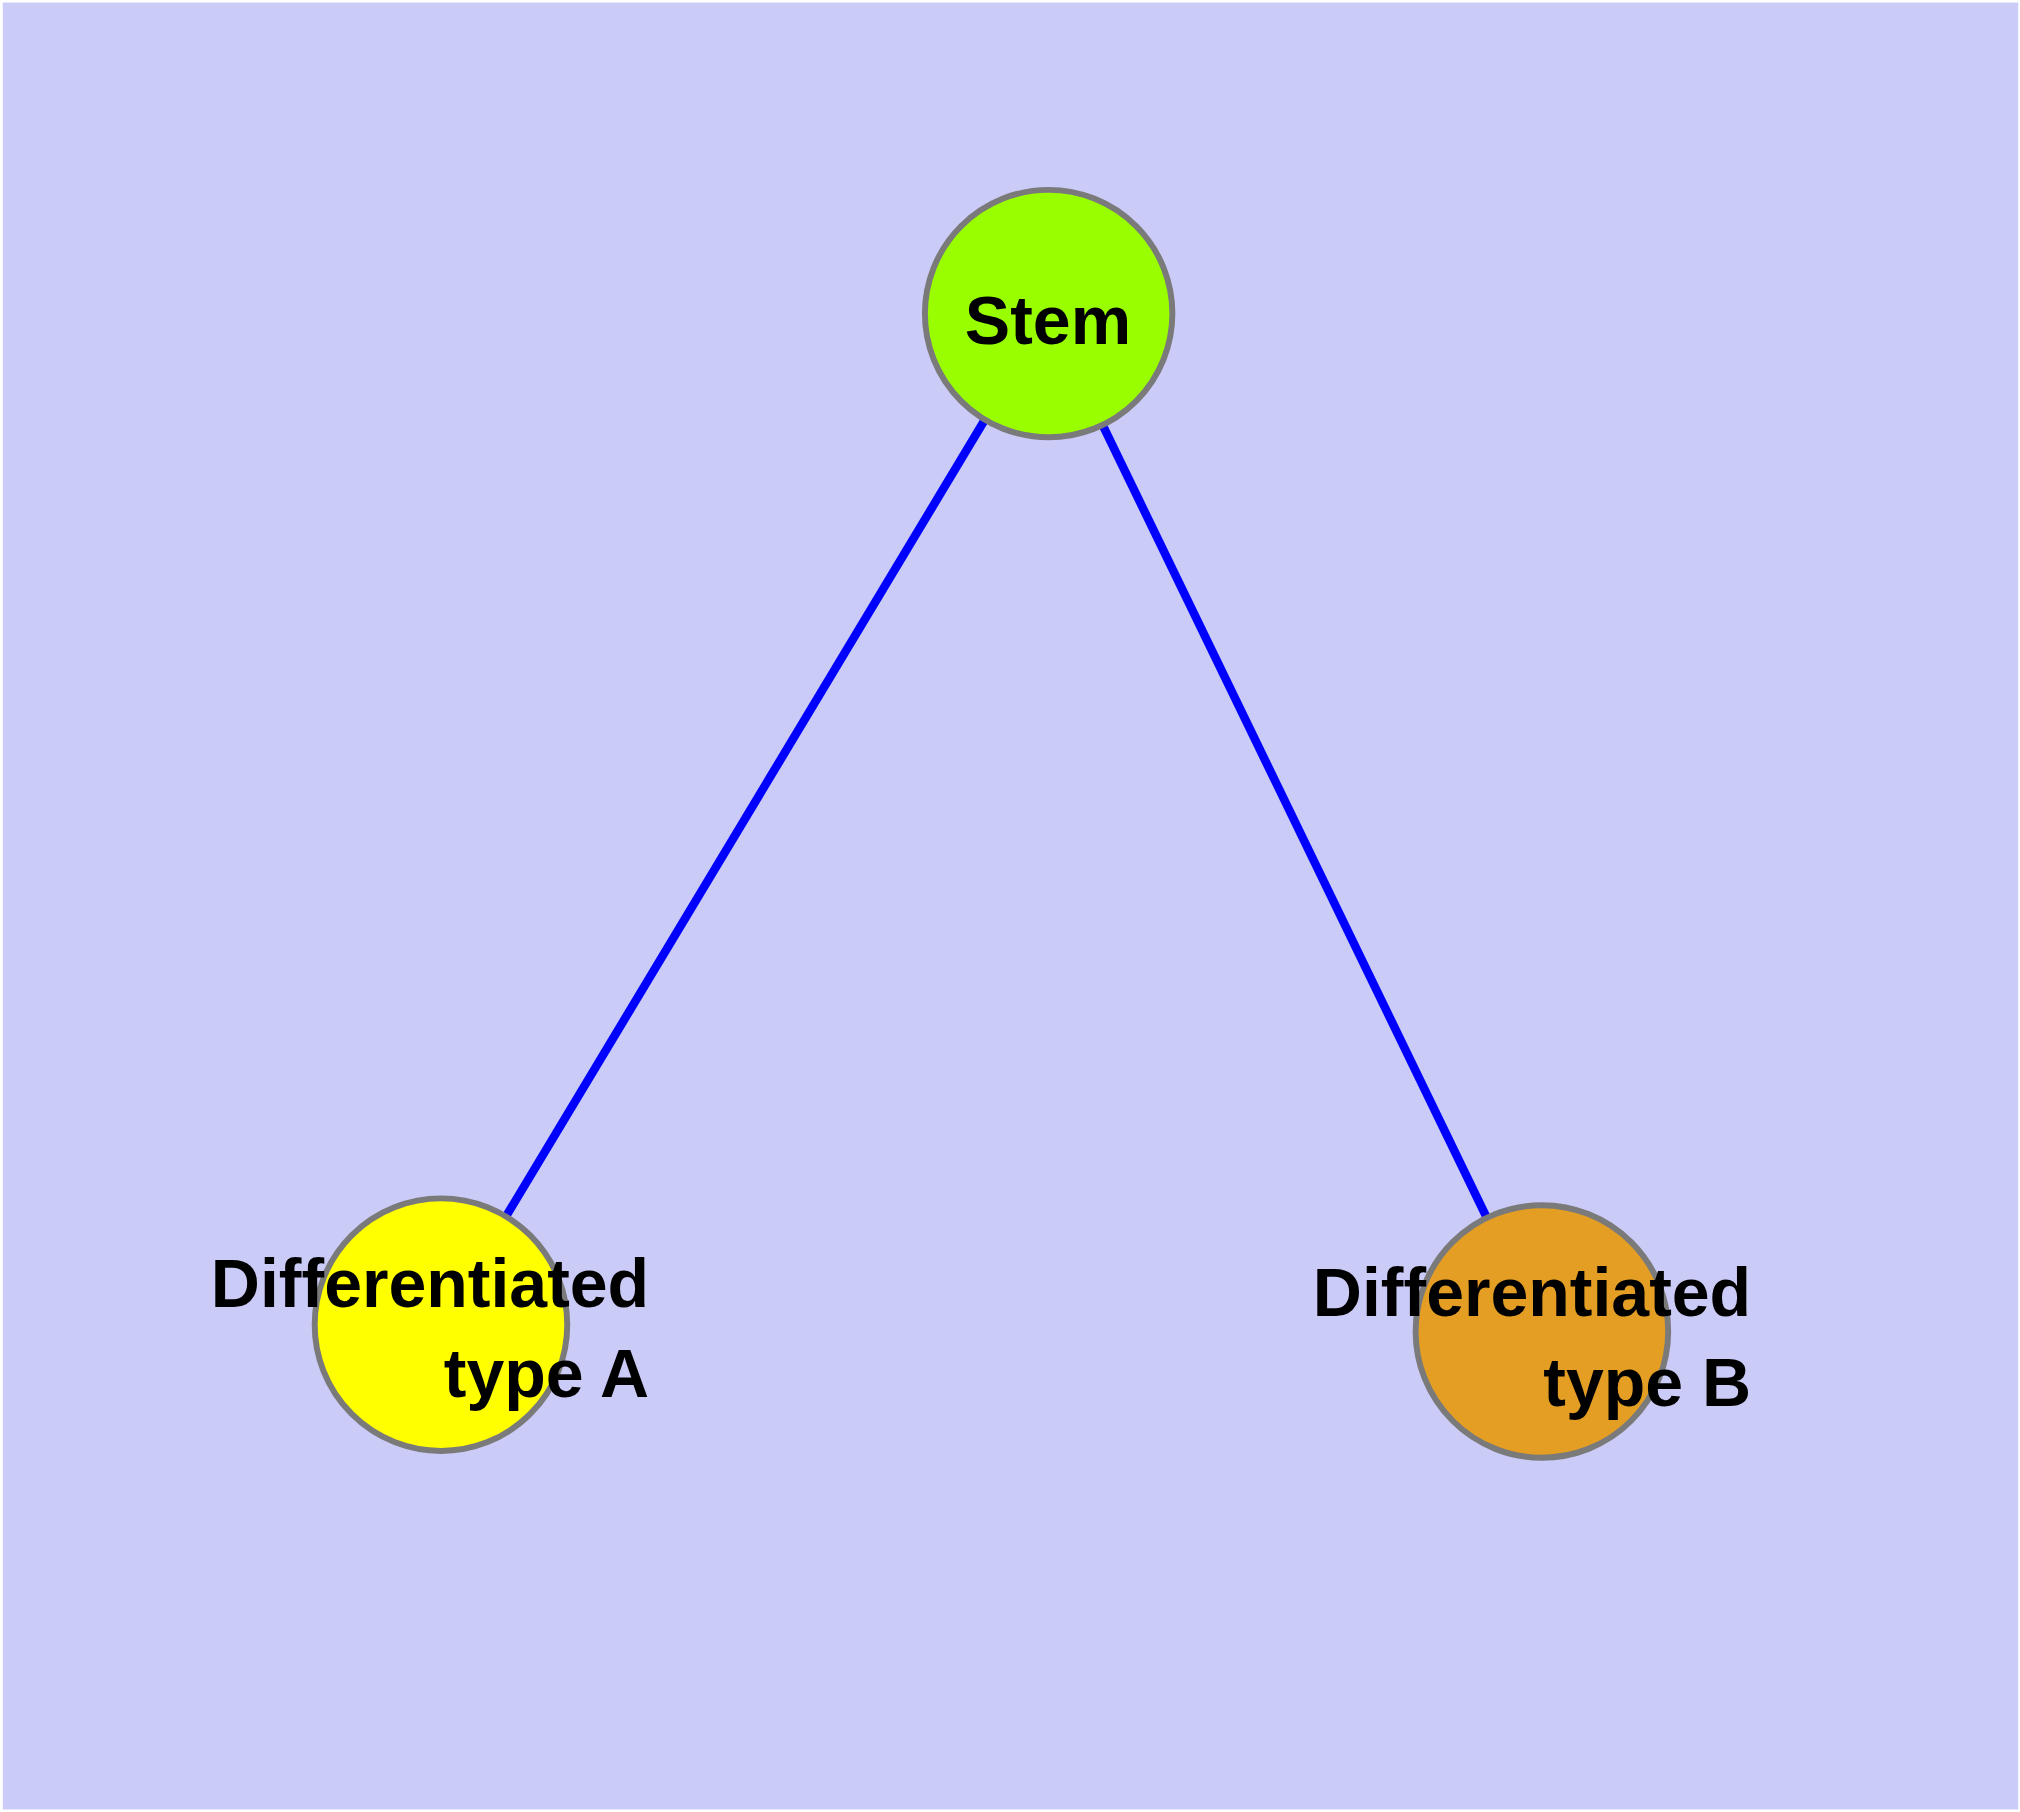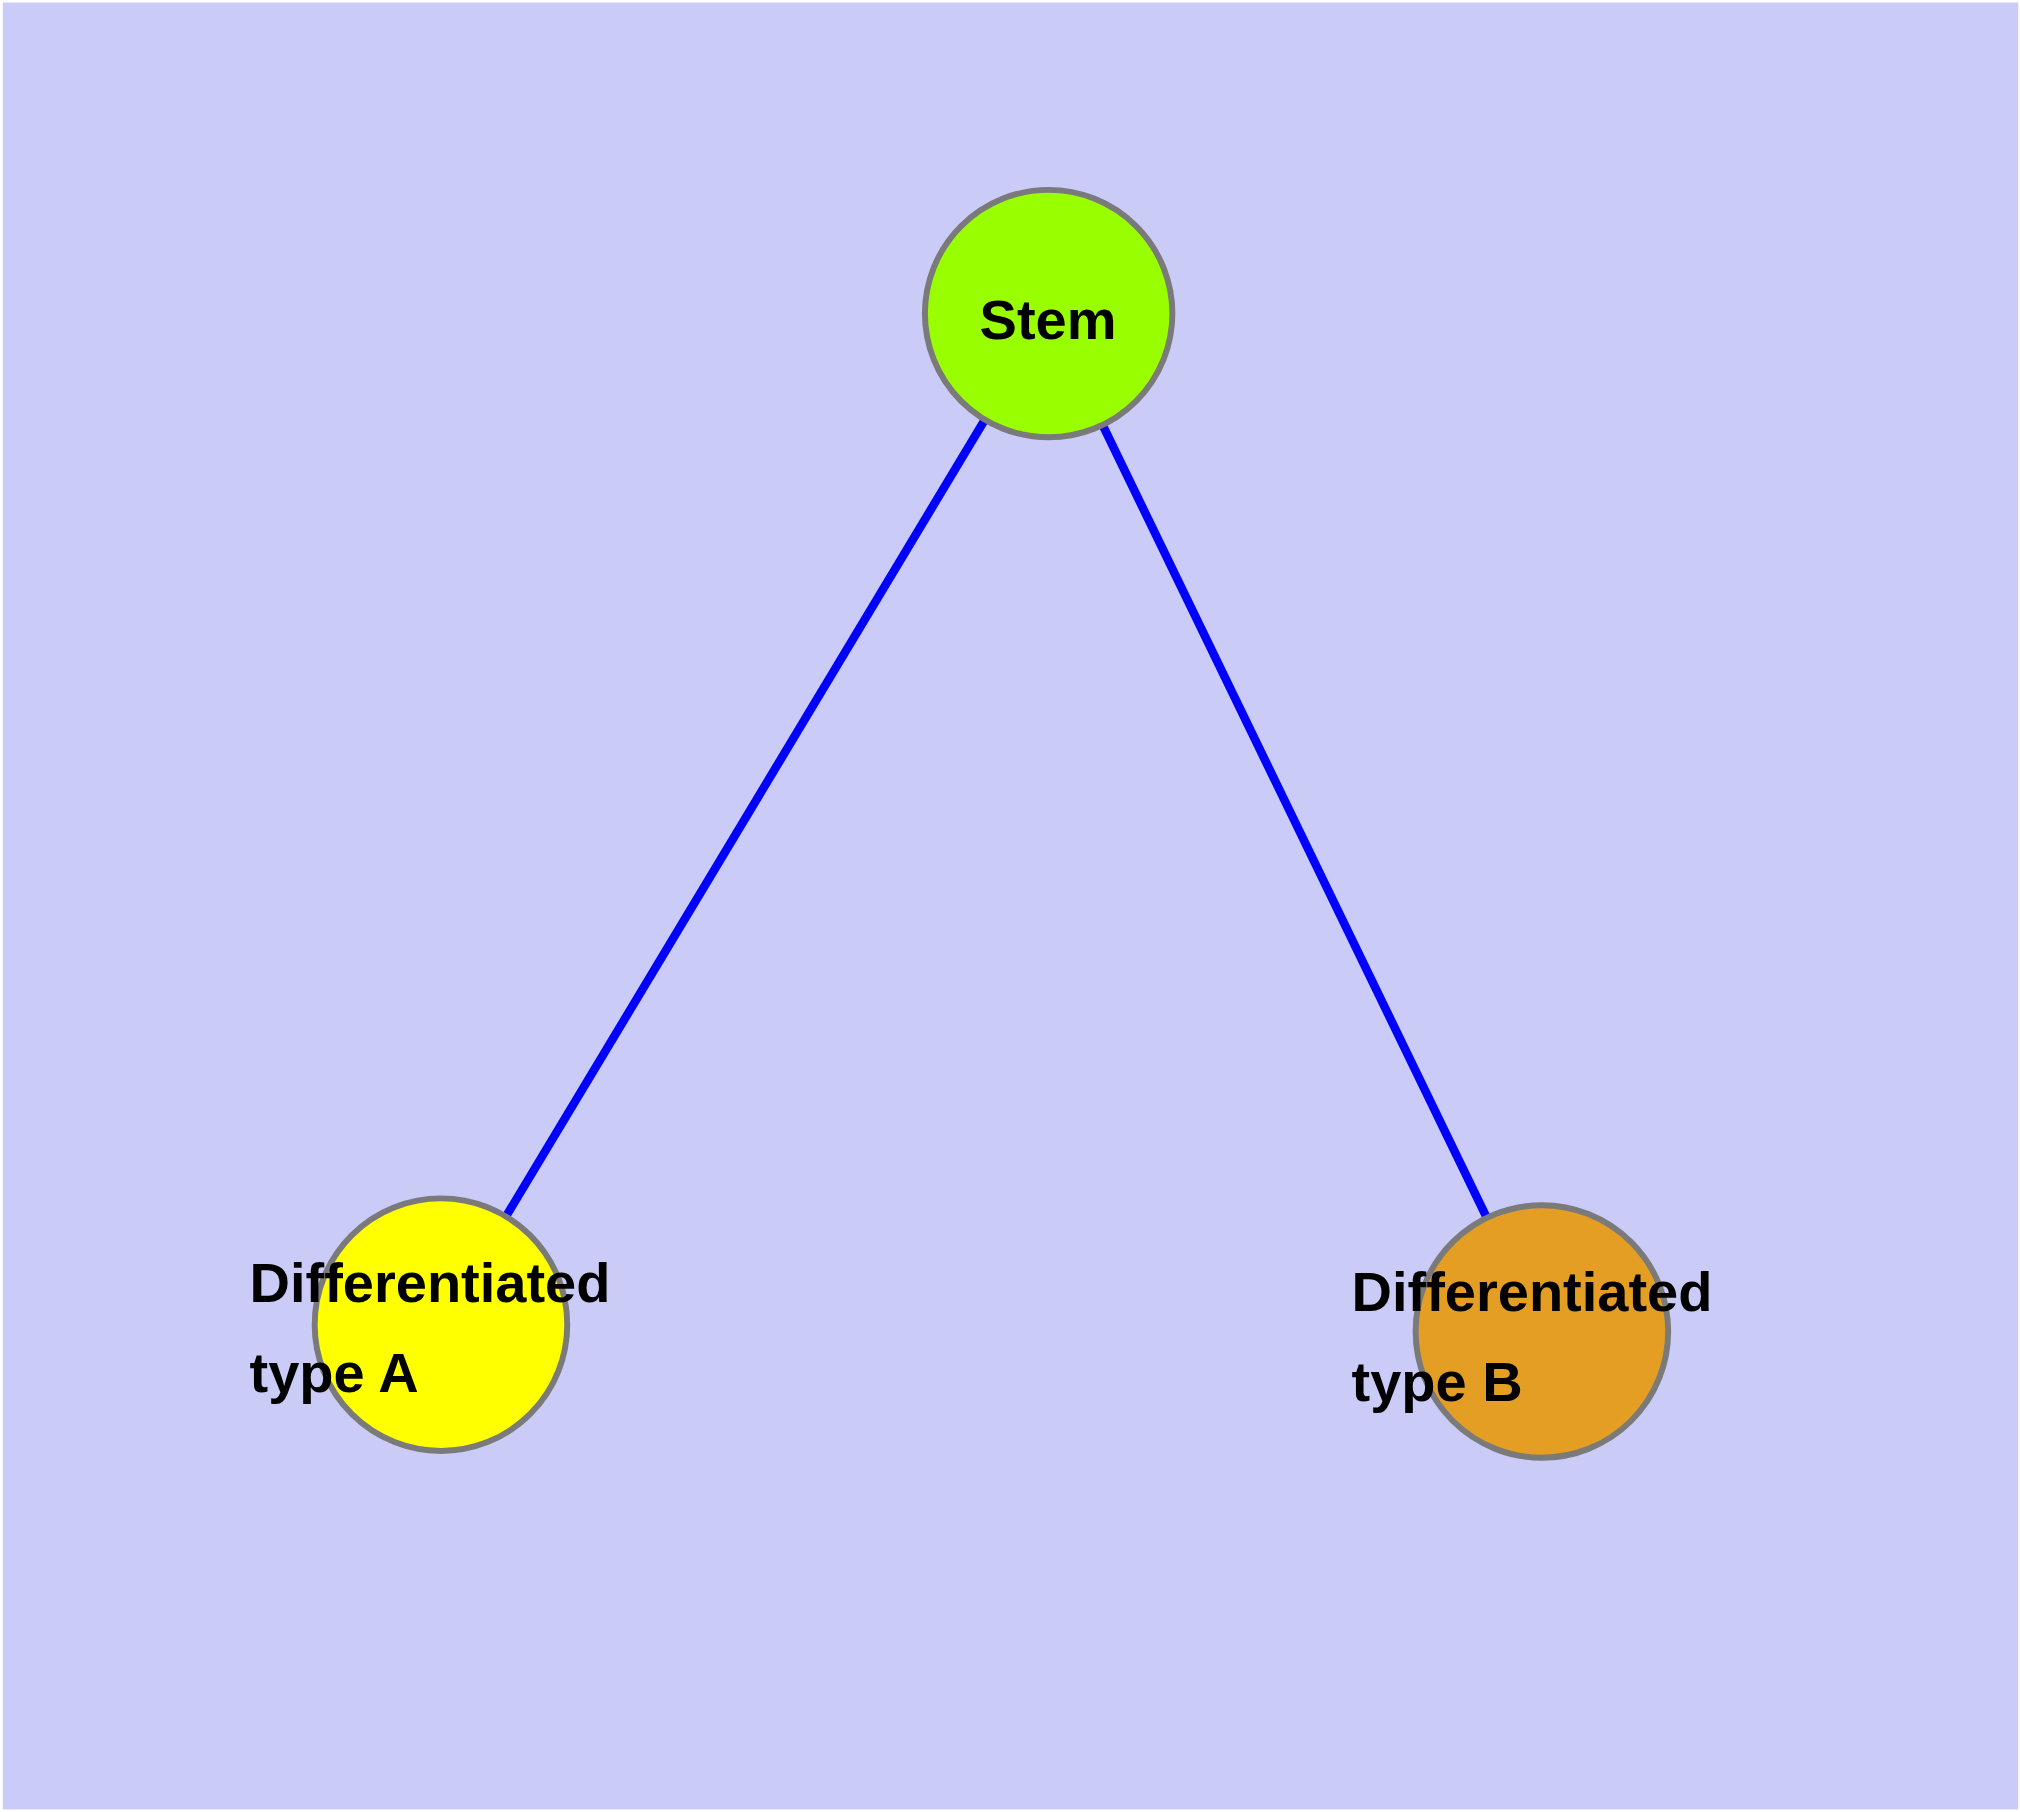--- a/index.html
+++ b/index.html
@@ -20,25 +20,25 @@
     left: 0;
     top: 0;
     width: 2021px;
     height: 1812px;
     display: block;
   }
   .node-label {
     position: absolute;
     transform: translate(-50%, -50%);
     font-weight: bold;
-    font-size: 56px;
+    font-size: 68px;
     line-height: 90px;
     color: #000000;
     white-space: pre-line;
-    text-align: left;
+    text-align: right;
     pointer-events: none;
   }
   .label-stem   { left: 1048px; top: 320px;  }
   .label-type-a { left: 430px;  top: 1328px; }
   .label-type-b { left: 1532px; top: 1337px; }
 </style>
 </head>
 <body>
 
 <div class="stage">

